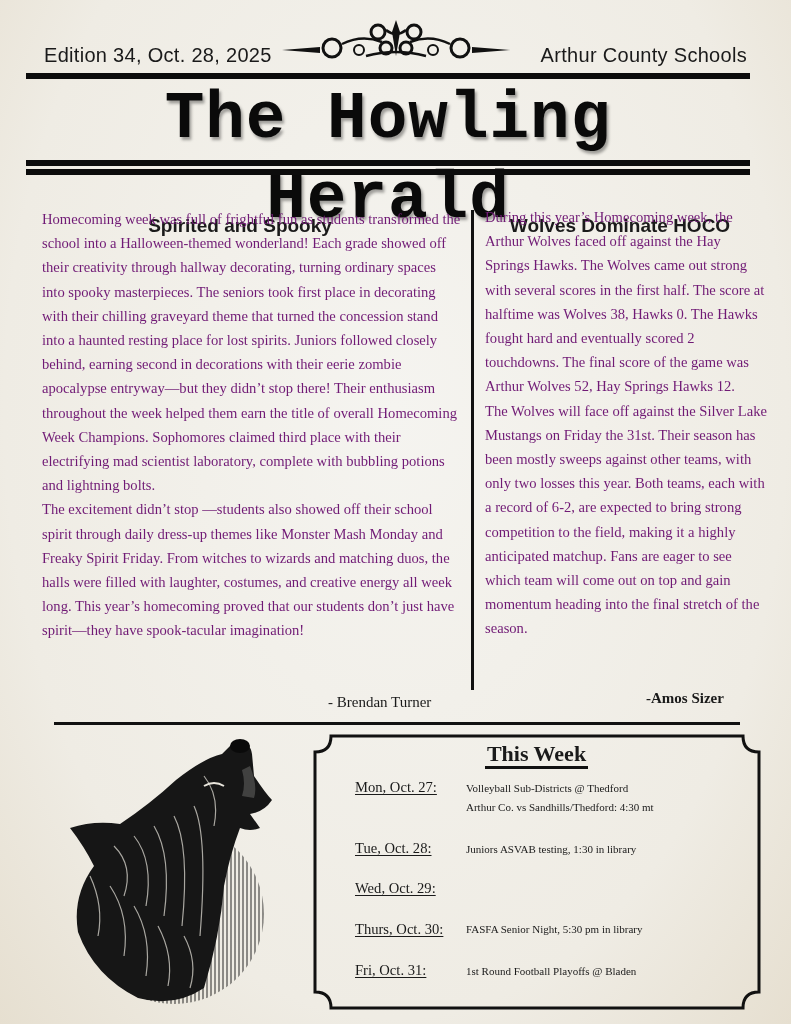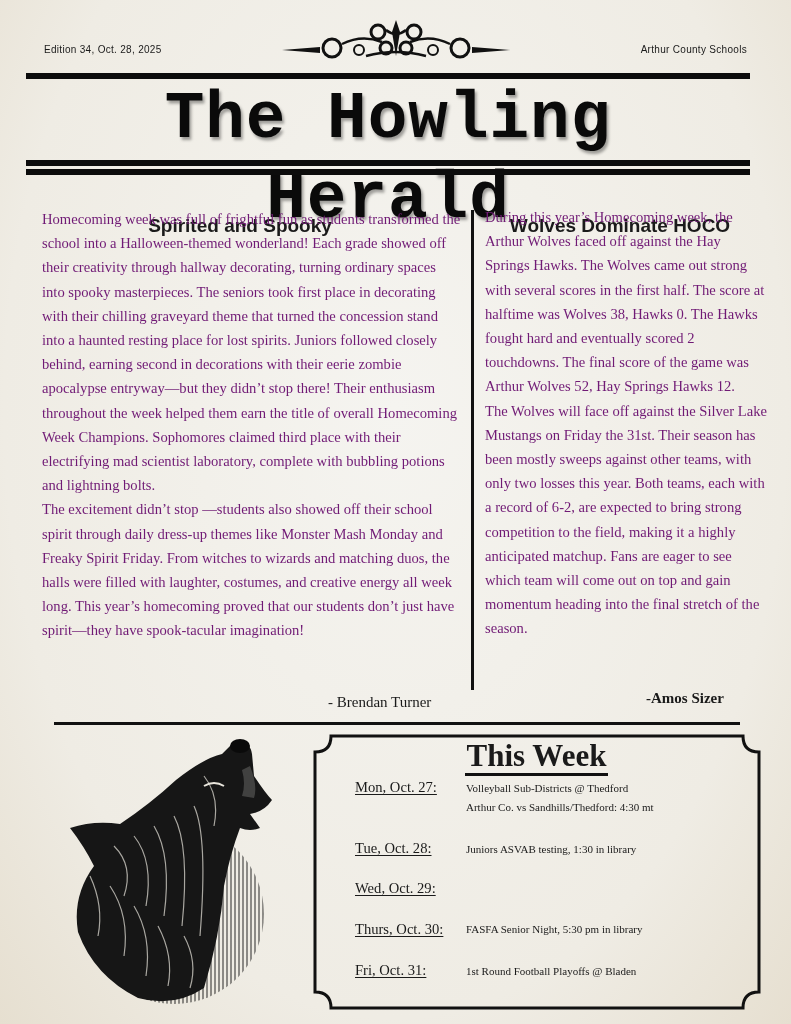--- a/index.html
+++ b/index.html
@@ -3,36 +3,36 @@
 <meta charset="utf-8">
 <style>
   html, body { margin: 0; padding: 0; }
   body {
     width: 791px; height: 1024px; overflow: hidden; position: relative;
     background: #f1efe9;
     background-image: radial-gradient(ellipse at 50% 40%, #f5f4f0 0%, #efece4 70%, #e6dfd0 100%);
     font-family: "Liberation Serif", serif; color: #1a1a1a;
   }
   .abs { position: absolute; }
-  .topline { top: 44px; font-family: "Liberation Sans", sans-serif; font-size: 10px; letter-spacing: 0.3px; }
+  .topline { top: 44px; font-family: "Liberation Sans", sans-serif; font-size: 20px; letter-spacing: 0.3px; }
   .rule { left: 26px; width: 724px; background: #0c0c0c; }
   .masthead {
     top: 80px; left: 26px; width: 724px; text-align: center;
     font-family: Liberation Mono, monospace; font-weight: bold; font-size: 66px;
     letter-spacing: 1px; color: #0a0a0a; text-shadow: 2px 3px 3px rgba(0,0,0,0.35);
     line-height: 80px;
   }
   .headline { font-family: "Liberation Sans", sans-serif; font-weight: bold; font-size: 19px; text-align: center; margin-top: 36px; }
   .body-text { font-size: 14.6px; line-height: 24.2px; color: #701a75; }
   .body-text p { margin: 0; }
   .vbar { left: 471px; top: 210px; width: 3px; height: 480px; background: #111; }
   .byline { font-size: 15px; }
   .week-title {
     top: 738px; left: 313px; width: 447px; text-align: center;
-    font-family: "Liberation Serif", serif; font-weight: bold; font-size: 31px;
+    font-family: "Liberation Serif", serif; font-weight: bold; font-size: 22px;
   }
   .week-title span { border-bottom: 3px solid #111; padding: 0 2px; line-height: 32px; }
   .ev-day { font-size: 14.6px; text-decoration: underline; text-underline-offset: 2px; }
   .ev-text { font-size: 11px; line-height: 19px; }
 </style>
 </head>
 <body>
 
 <div class="abs topline" style="left:44px;">Edition 34, Oct. 28, 2025</div>
 <div class="abs topline" style="right:44px;">Arthur County Schools</div>

